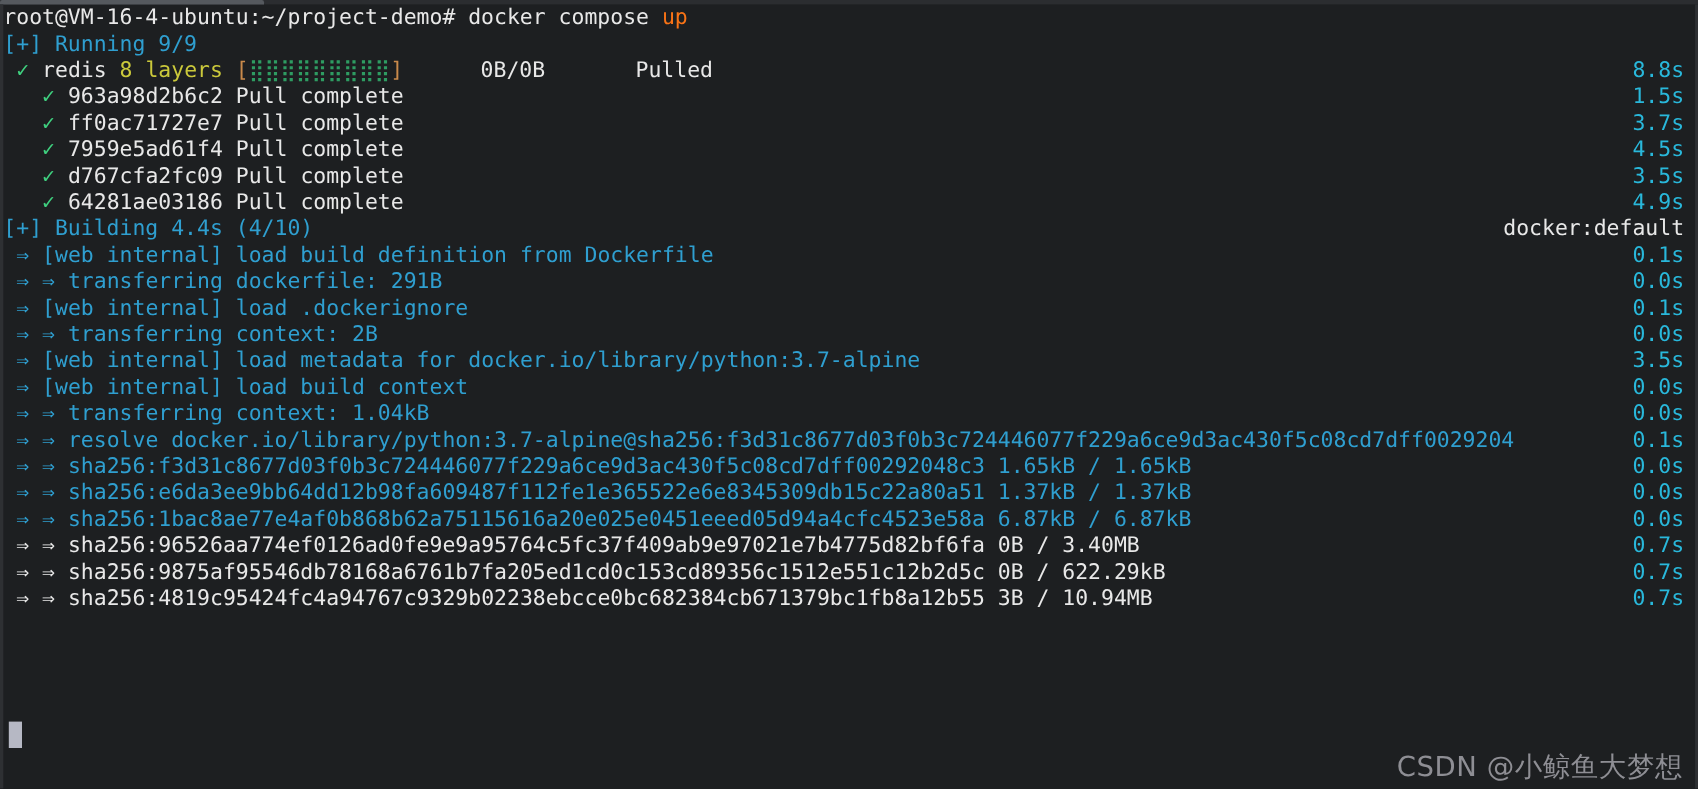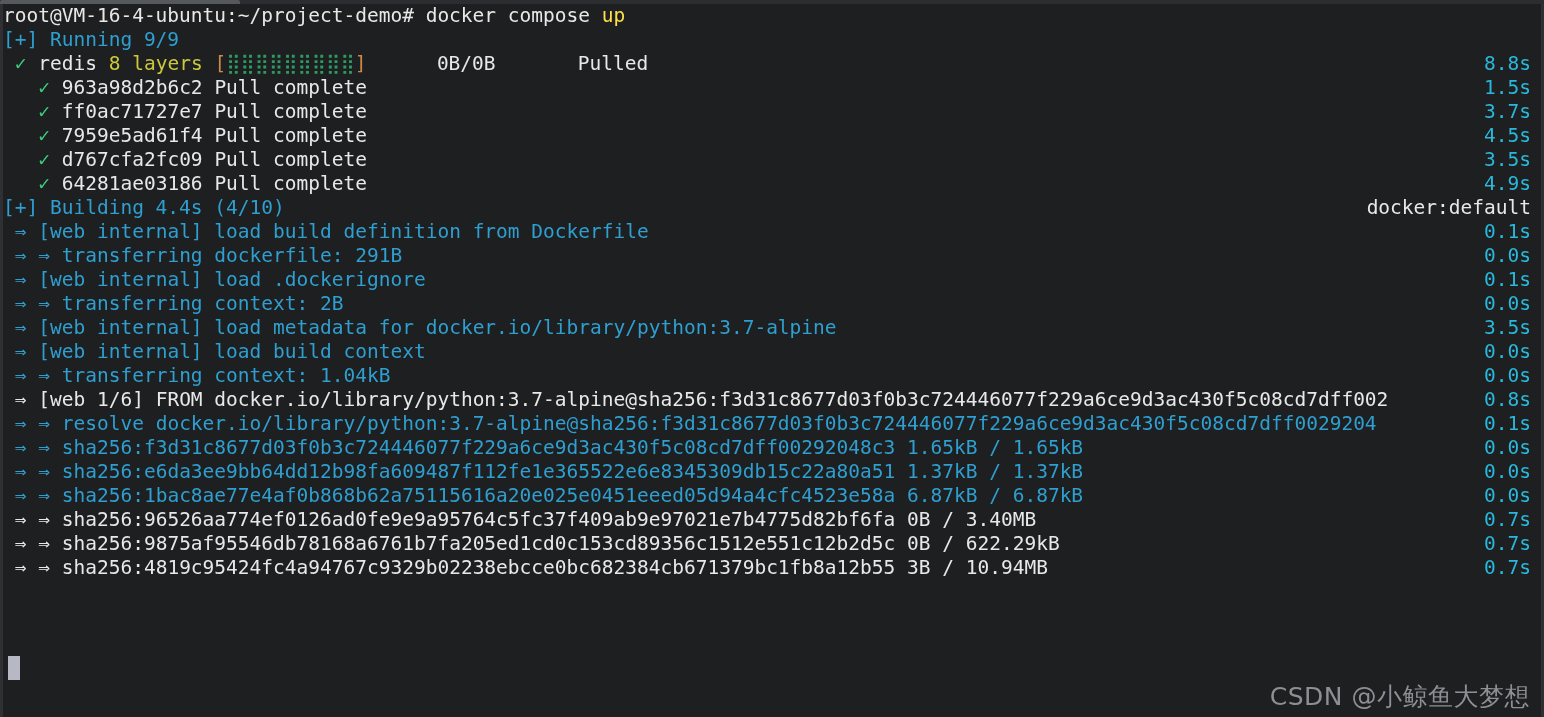--- a/index.html
+++ b/index.html
@@ -67,21 +67,21 @@
     height: 24px;
     white-space: pre;
     color: #e6e6e6;
   }
   .seg { white-space: pre; }
 
   
   .c-white   { color: #e8e8e8; }
   .c-cyan    { color: #2f9fd0; }
   .c-cyanb   { color: #29b8db; }
-  .c-green   { color: #fde047; }
+  .c-green   { color: #f97316; }
   .c-greenb  { color: #3fd07f; }
   .c-yellow  { color: #cbc93b; }
 
   .time {
     position: absolute;
     right: 10px;
     top: 0;
   }
   .right-label {
     position: absolute;
@@ -140,21 +140,20 @@
     <div class="line"><span class="seg c-cyan">[+] Building 4.4s (4/10)</span><span class="seg c-white right-label">docker:default</span></div>
 
     <div id="build-steps">
         <div class="line"><span class="seg "> </span><span class="seg c-cyan">⇒</span><span class="seg "> </span><span class="seg c-cyan">[web internal] load build definition from Dockerfile</span><span class="seg c-cyanb time">0.1s</span></div>
         <div class="line"><span class="seg "> </span><span class="seg c-cyan">⇒ ⇒</span><span class="seg "> </span><span class="seg c-cyan">transferring dockerfile: 291B</span><span class="seg c-cyanb time">0.0s</span></div>
         <div class="line"><span class="seg "> </span><span class="seg c-cyan">⇒</span><span class="seg "> </span><span class="seg c-cyan">[web internal] load .dockerignore</span><span class="seg c-cyanb time">0.1s</span></div>
         <div class="line"><span class="seg "> </span><span class="seg c-cyan">⇒ ⇒</span><span class="seg "> </span><span class="seg c-cyan">transferring context: 2B</span><span class="seg c-cyanb time">0.0s</span></div>
         <div class="line"><span class="seg "> </span><span class="seg c-cyan">⇒</span><span class="seg "> </span><span class="seg c-cyan">[web internal] load metadata for docker.io/library/python:3.7-alpine</span><span class="seg c-cyanb time">3.5s</span></div>
         <div class="line"><span class="seg "> </span><span class="seg c-cyan">⇒</span><span class="seg "> </span><span class="seg c-cyan">[web internal] load build context</span><span class="seg c-cyanb time">0.0s</span></div>
         <div class="line"><span class="seg "> </span><span class="seg c-cyan">⇒ ⇒</span><span class="seg "> </span><span class="seg c-cyan">transferring context: 1.04kB</span><span class="seg c-cyanb time">0.0s</span></div>
-        <div class="line"><span class="seg "> </span><span class="seg c-white">⇒</span><span class="seg "> </span><span class="seg c-white">[web 1/6] FROM docker.io/library/python:3.7-alpine@sha256:f3d31c8677d03f0b3c724446077f229a6ce9d3ac430f5c08cd7dff002</span><span class="seg c-cyanb time">0.8s</span></div>
         <div class="line"><span class="seg "> </span><span class="seg c-cyan">⇒ ⇒</span><span class="seg "> </span><span class="seg c-cyan">resolve docker.io/library/python:3.7-alpine@sha256:f3d31c8677d03f0b3c724446077f229a6ce9d3ac430f5c08cd7dff0029204</span><span class="seg c-cyanb time">0.1s</span></div>
         <div class="line"><span class="seg "> </span><span class="seg c-cyan">⇒ ⇒</span><span class="seg "> </span><span class="seg c-cyan">sha256:f3d31c8677d03f0b3c724446077f229a6ce9d3ac430f5c08cd7dff00292048c3 1.65kB / 1.65kB</span><span class="seg c-cyanb time">0.0s</span></div>
         <div class="line"><span class="seg "> </span><span class="seg c-cyan">⇒ ⇒</span><span class="seg "> </span><span class="seg c-cyan">sha256:e6da3ee9bb64dd12b98fa609487f112fe1e365522e6e8345309db15c22a80a51 1.37kB / 1.37kB</span><span class="seg c-cyanb time">0.0s</span></div>
         <div class="line"><span class="seg "> </span><span class="seg c-cyan">⇒ ⇒</span><span class="seg "> </span><span class="seg c-cyan">sha256:1bac8ae77e4af0b868b62a75115616a20e025e0451eeed05d94a4cfc4523e58a 6.87kB / 6.87kB</span><span class="seg c-cyanb time">0.0s</span></div>
         <div class="line"><span class="seg "> </span><span class="seg c-white">⇒ ⇒</span><span class="seg "> </span><span class="seg c-white">sha256:96526aa774ef0126ad0fe9e9a95764c5fc37f409ab9e97021e7b4775d82bf6fa 0B / 3.40MB</span><span class="seg c-cyanb time">0.7s</span></div>
         <div class="line"><span class="seg "> </span><span class="seg c-white">⇒ ⇒</span><span class="seg "> </span><span class="seg c-white">sha256:9875af95546db78168a6761b7fa205ed1cd0c153cd89356c1512e551c12b2d5c 0B / 622.29kB</span><span class="seg c-cyanb time">0.7s</span></div>
         <div class="line"><span class="seg "> </span><span class="seg c-white">⇒ ⇒</span><span class="seg "> </span><span class="seg c-white">sha256:4819c95424fc4a94767c9329b02238ebcce0bc682384cb671379bc1fb8a12b55 3B / 10.94MB</span><span class="seg c-cyanb time">0.7s</span></div>
       </div>
 
   </div>

